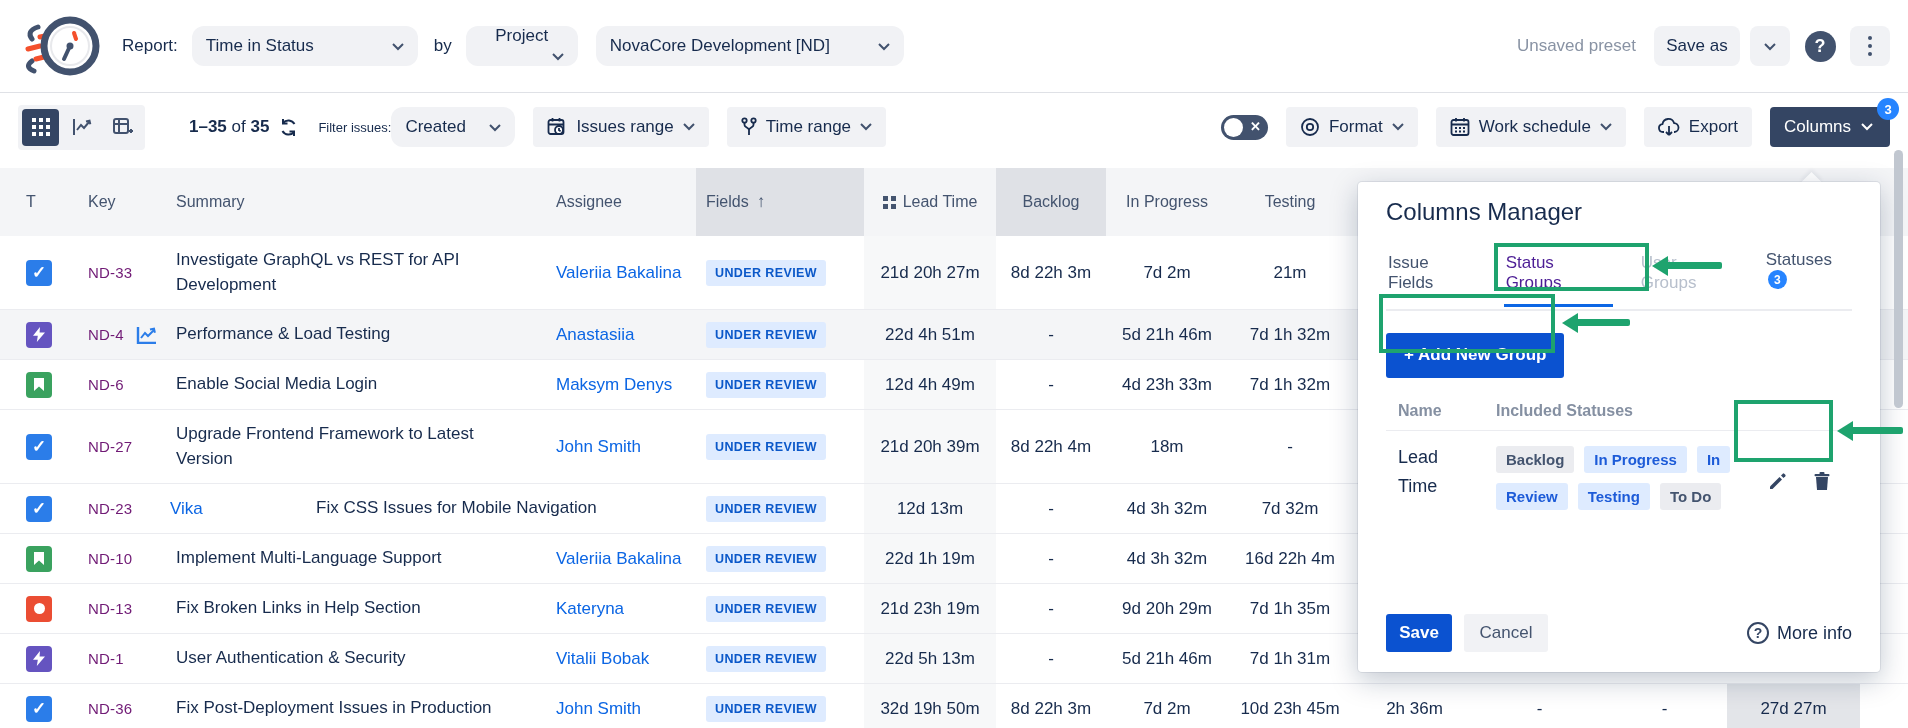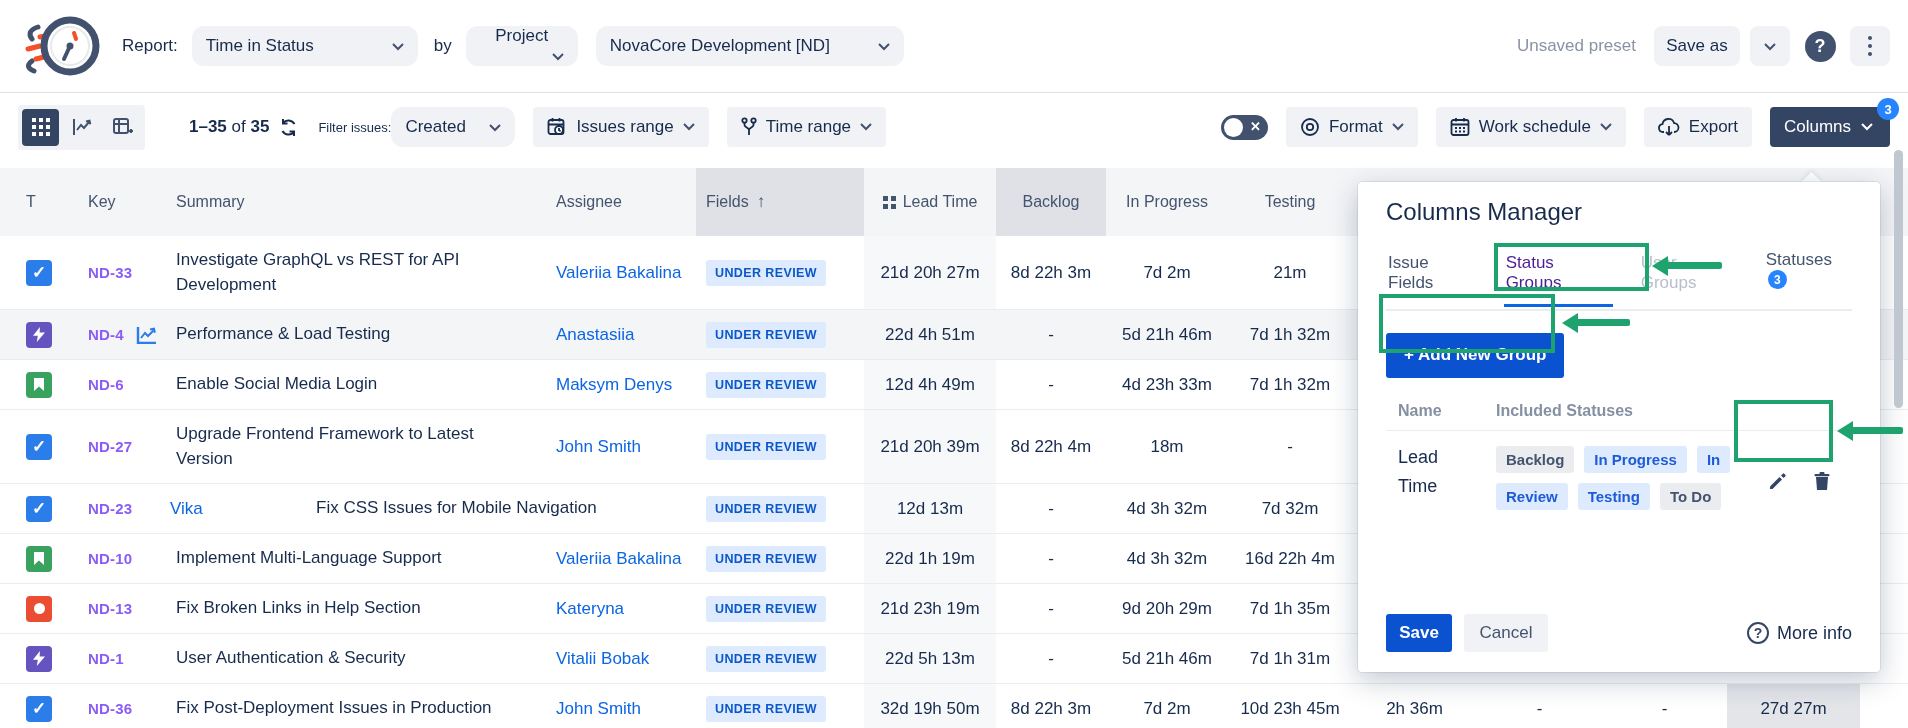--- a/index.html
+++ b/index.html
@@ -81,21 +81,21 @@
 
   .tbody { position:absolute; top:236px; left:0; width:1908px; }
   .row { display:flex; border-bottom:1px solid #ebecf0; background:#fff; font-size:17px; }
   .row.hl { background:#f4f5f7; }
   .row .cell { display:flex; align-items:center; }
   .r50 { height:50px; } .r74 { height:74px; }
   .row .c-sum { line-height:1.45; align-items:center; padding-right:40px; }
   .row .c-lead { background:#f7f8f9; }
   .row.hl .c-lead { background:#f4f5f7; }
   .row .c-back, .row .c-prog, .row .c-test { justify-content:center; }
-  .key-txt { font-weight:700; font-size:15px; color:#8b5cf6; letter-spacing:.2px; }
+  .key-txt { font-weight:400; font-size:15px; color:#701a75; letter-spacing:.2px; }
   .assignee { color:#0c66e4; cursor:pointer; }
   .status-badge { background:#deebff; color:#0b58c9; font-weight:700; font-size:12.5px;
     letter-spacing:.4px; border-radius:3px; padding:6px 9px; }
   .type-icon { width:26px; height:26px; border-radius:4px; display:flex;
     align-items:center; justify-content:center; }
   .type-icon[data-type="task"]  { background:#2b7de9; }
   .type-icon[data-type="story"] { background:#3aa25f; }
   .type-icon[data-type="bug"]   { background:#eb4d33; }
   .type-icon[data-type="bolt"]  { background:#6554c0; }
   .type-icon[data-type="task"]::after { content:"✓"; color:#fff; font-weight:bold; font-size:17px; }

